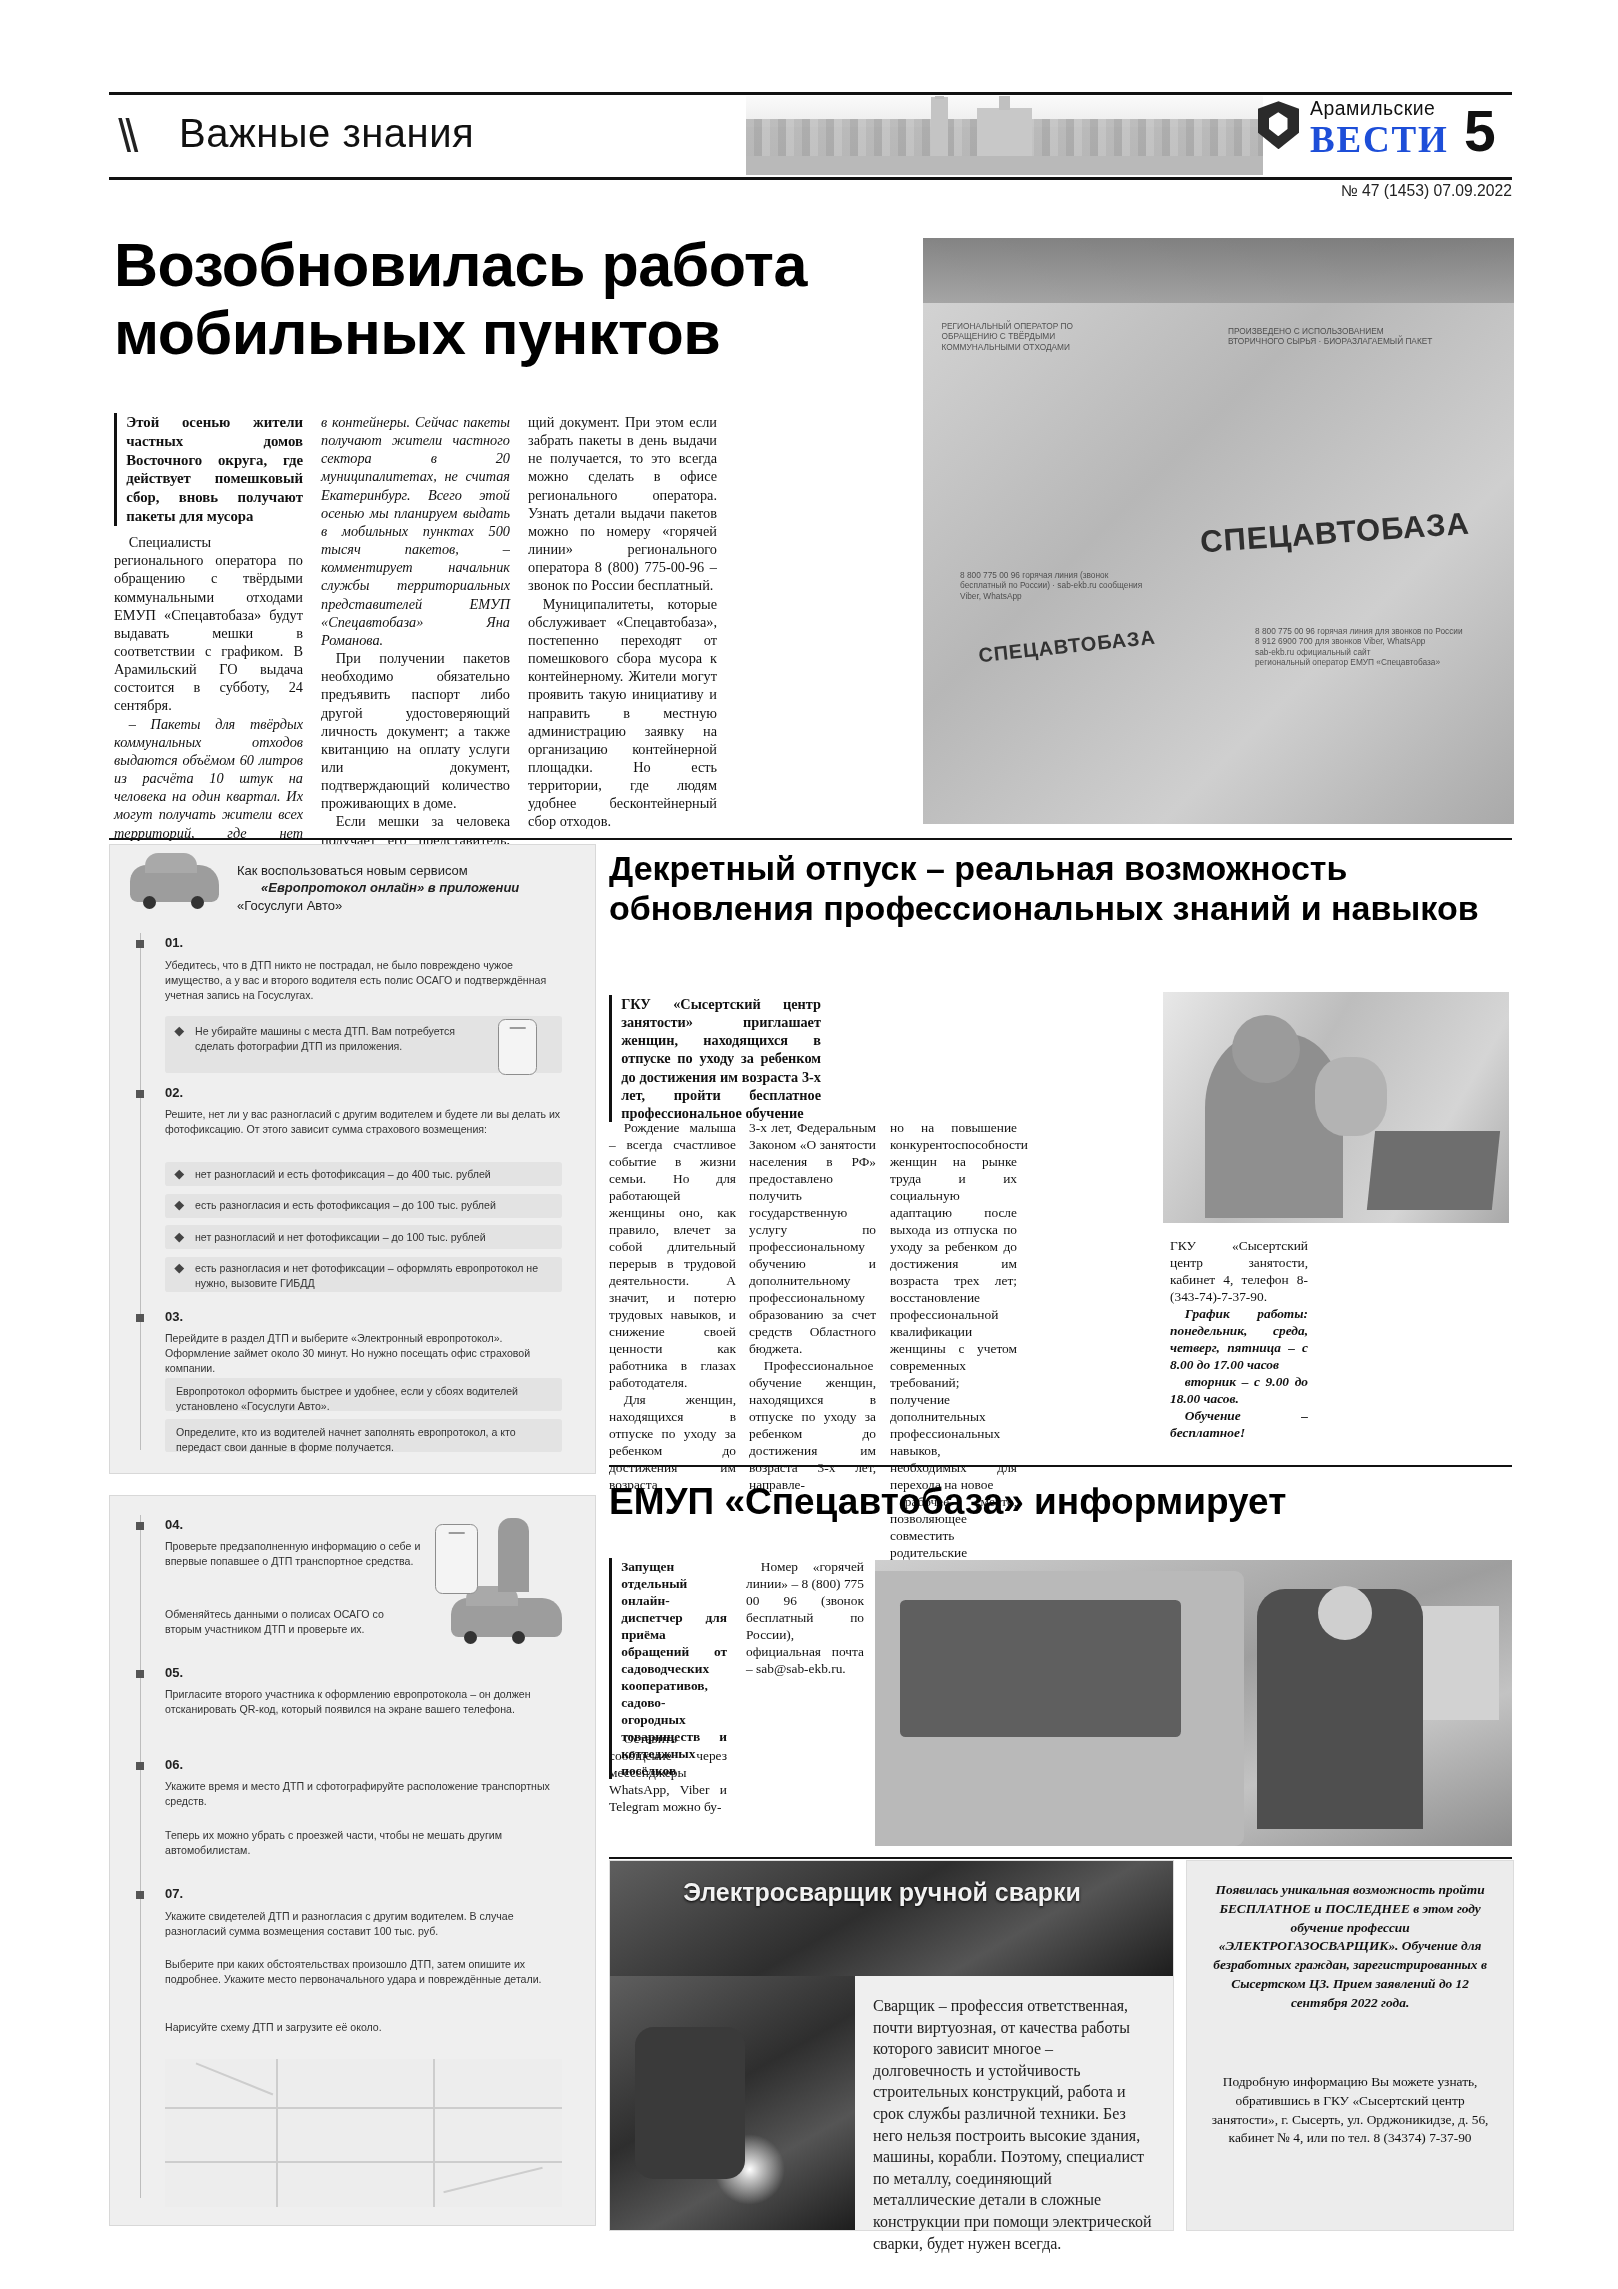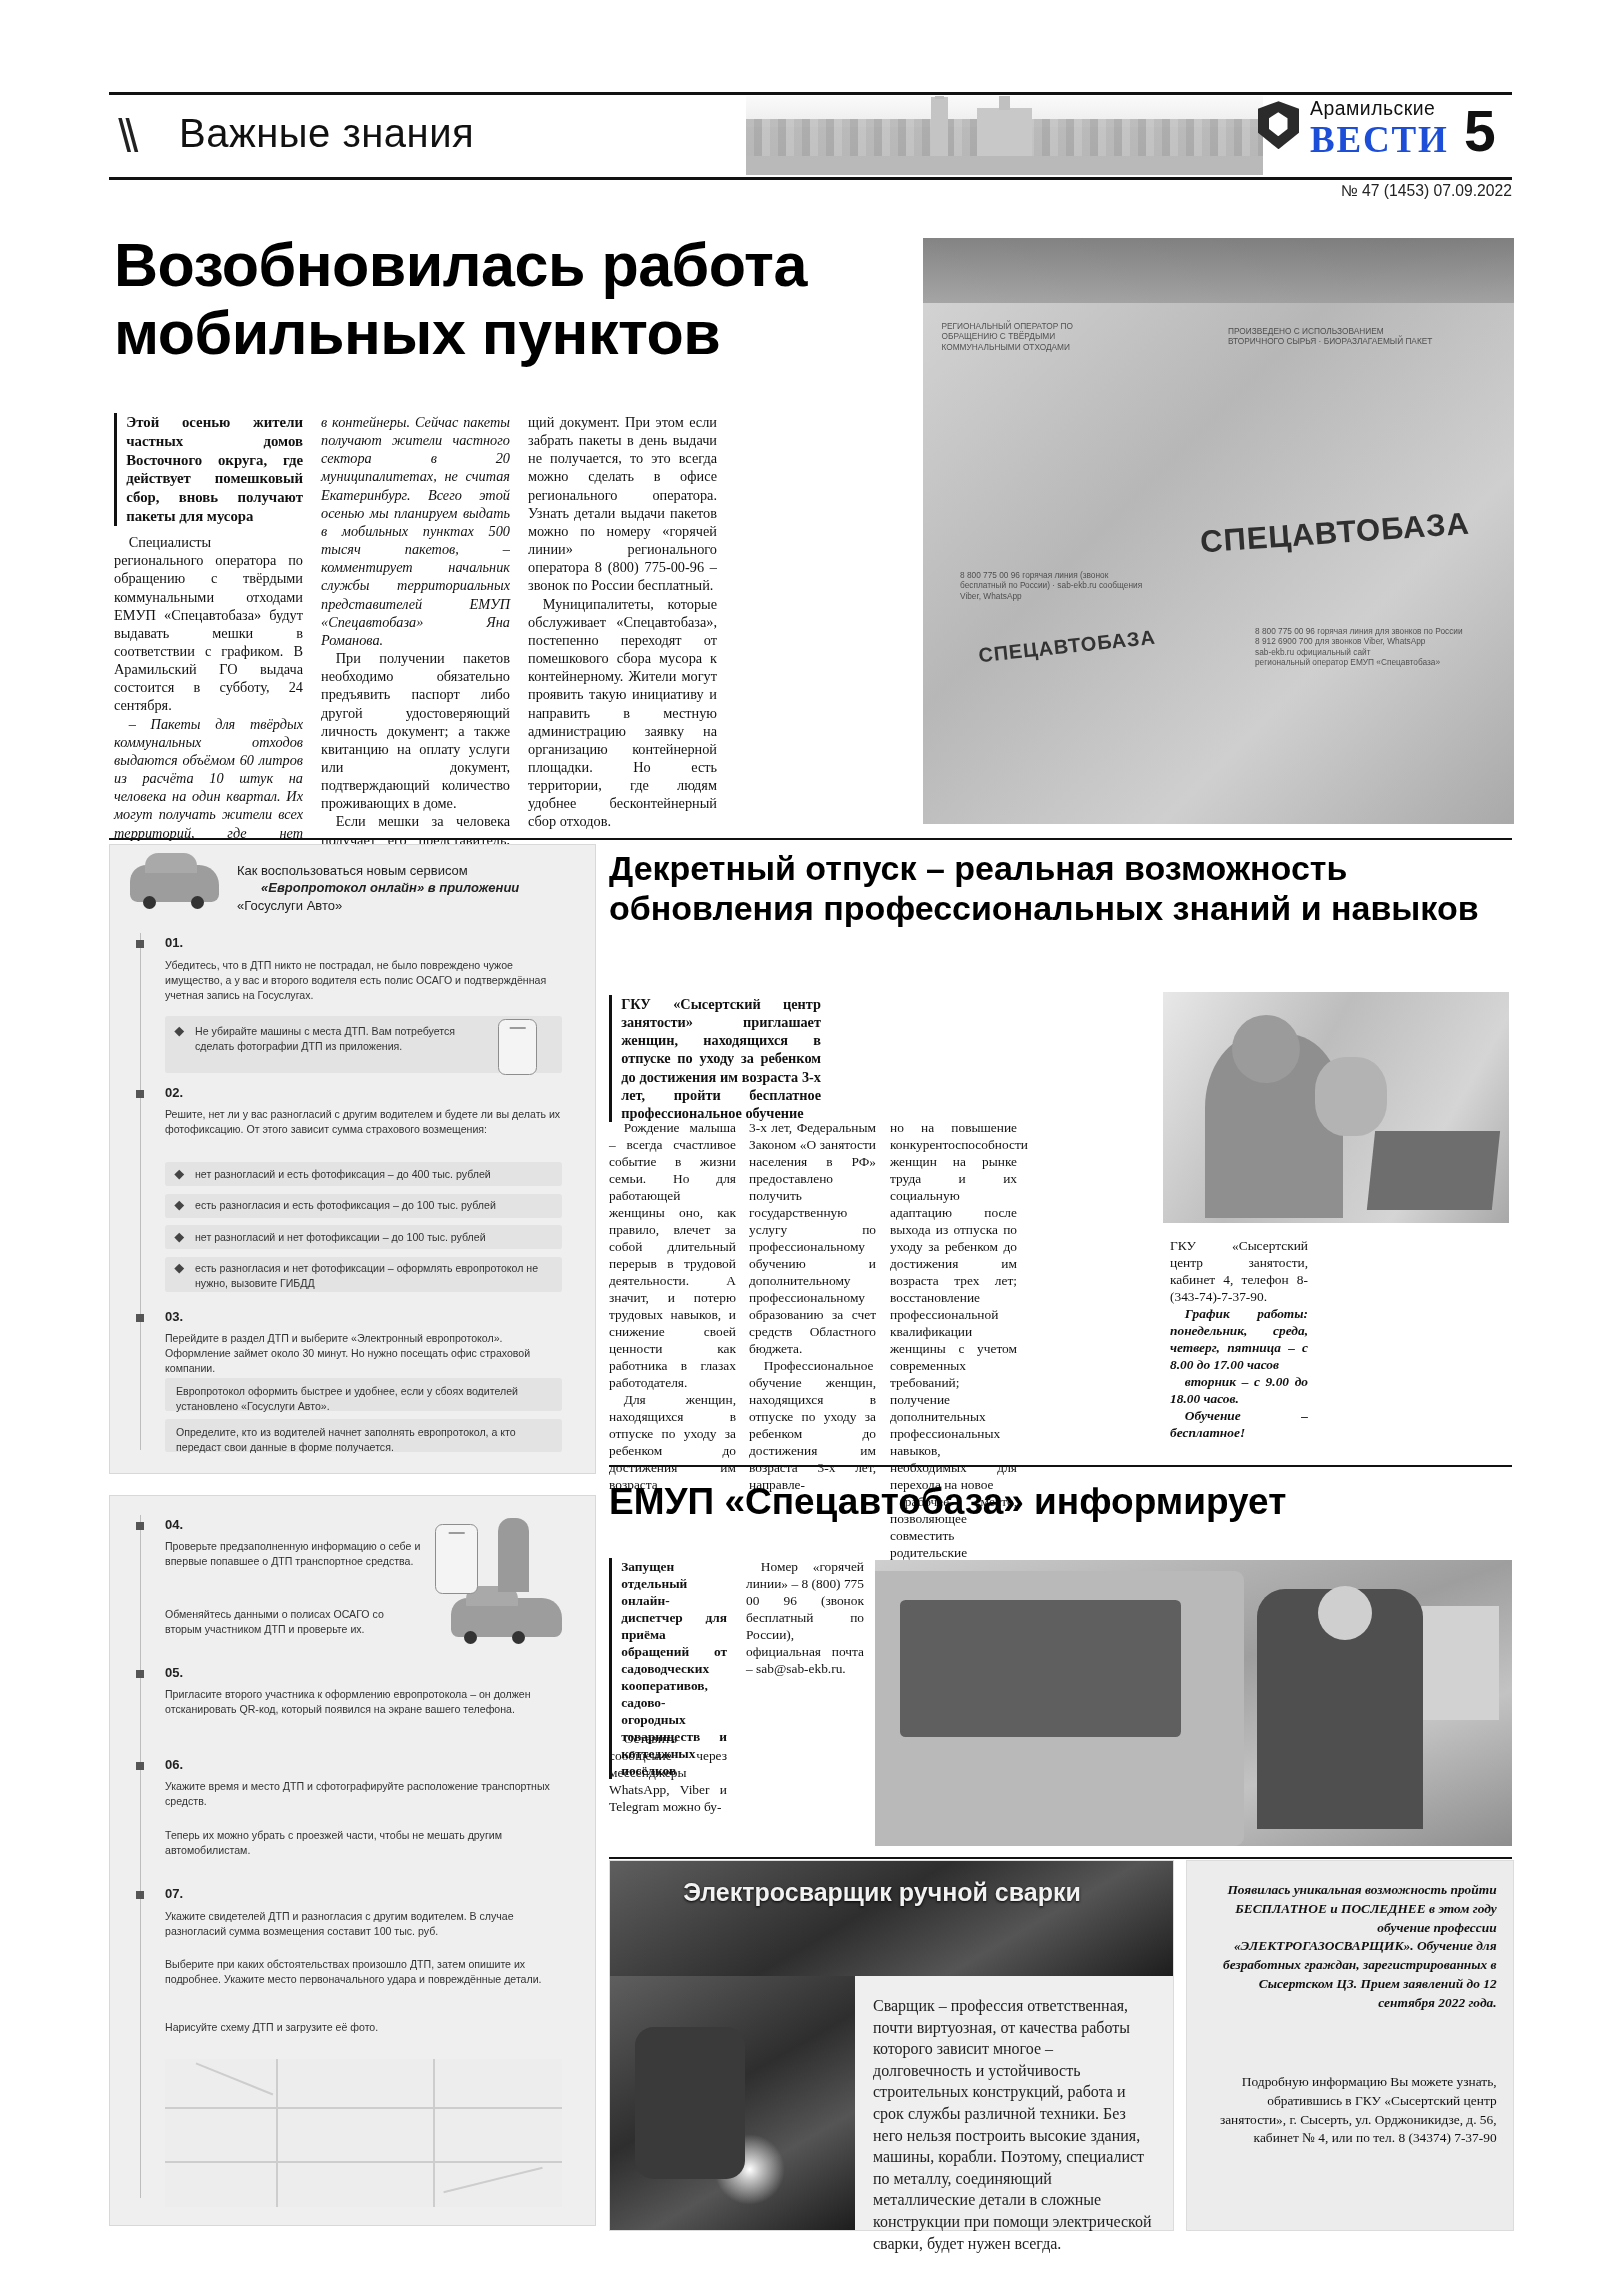--- a/index.html
+++ b/index.html
@@ -91,21 +91,21 @@
   .p3-head{position:absolute;right:22%;top:9%;width:54px;height:54px;border-radius:50%;background:#cfcfcf;}
   .p3-house{position:absolute;right:2%;top:16%;width:16%;height:40%;background:#d2d2d2;}
 
   
   .adbox{position:absolute;background:#efefef;border:0.9px solid #dcdcdc;}
   .weldphoto{position:absolute;overflow:hidden;background:linear-gradient(150deg,#5f5f5f,#2e2e2e 45%,#555 70%,#1d1d1d);}
   .weld-spark{position:absolute;left:40%;top:60%;width:83px;height:83px;border-radius:50%;
       background:radial-gradient(circle,#fff 0%,#ffffffaa 18%,#ffffff00 60%);}
   .weld-title{position:absolute;font-family:"Liberation Sans",sans-serif;font-weight:bold;font-size:25px;color:#f2f2f2;line-height:1.12;text-shadow:0 0.9px 2.8px #000;}
   .ad-text{position:absolute;font-family:"Liberation Serif",serif;font-size:16px;line-height:1.35;color:#222;}
-  .ad-right{position:absolute;font-family:"Liberation Serif",serif;font-size:13.4px;line-height:1.4;color:#111;text-align:right;}
+  .ad-right{position:absolute;font-family:"Liberation Serif",serif;font-size:13.4px;line-height:1.4;color:#111;text-align:center;}
   .bi{font-weight:bold;font-style:italic;}
   .b{font-weight:bold;}
   .i{font-style:italic;margin-left:24px;}
 </style>
 </head>
 <body>
 
 <div class="page">
 
   <div class="masthead">
@@ -262,21 +262,21 @@
 
     <div class="bullet-sq" style="left:26px;top:266px;"></div>
     <div class="step-no" style="position:absolute;left:55px;top:261px;">06.</div>
     <div class="step-tx" style="position:absolute;left:55px;top:283px;width:397px;">Укажите время и место ДТП и сфотографируйте расположение транспортных средств.</div>
     <div class="step-tx" style="position:absolute;left:55px;top:332px;width:397px;">Теперь их можно убрать с проезжей части, чтобы не мешать другим автомобилистам.</div>
 
     <div class="bullet-sq" style="left:26px;top:395px;"></div>
     <div class="step-no" style="position:absolute;left:55px;top:390px;">07.</div>
     <div class="step-tx" style="position:absolute;left:55px;top:413px;width:397px;">Укажите свидетелей ДТП и разногласия с другим водителем. В случае разногласий сумма возмещения составит 100 тыс. руб.</div>
     <div class="step-tx" style="position:absolute;left:55px;top:461px;width:397px;">Выберите при каких обстоятельствах произошло ДТП, затем опишите их подробнее. Укажите место первоначального удара и повреждённые детали.</div>
-    <div class="step-tx" style="position:absolute;left:55px;top:524px;width:397px;">Нарисуйте схему ДТП и загрузите её фото.</div>
+    <div class="step-tx" style="position:absolute;left:55px;top:524px;width:397px;">Нарисуйте схему ДТП и загрузите её около.</div>
 
     <div class="mapbox" style="left:55px;top:563px;width:397px;height:148px;">
       <div class="mapline" style="left:0;top:48px;width:397px;height:1.8px;"></div>
       <div class="mapline" style="left:0;top:102px;width:397px;height:1.8px;"></div>
       <div class="mapline" style="left:111px;top:0;width:1.8px;height:148px;"></div>
       <div class="mapline" style="left:268px;top:0;width:1.8px;height:148px;"></div>
       <div class="mapline" style="left:28px;top:18.5px;width:83px;height:1.8px;transform:rotate(22deg);"></div>
       <div class="mapline" style="left:277px;top:120px;width:102px;height:1.8px;transform:rotate(-14deg);"></div>
     </div>
   </div>

